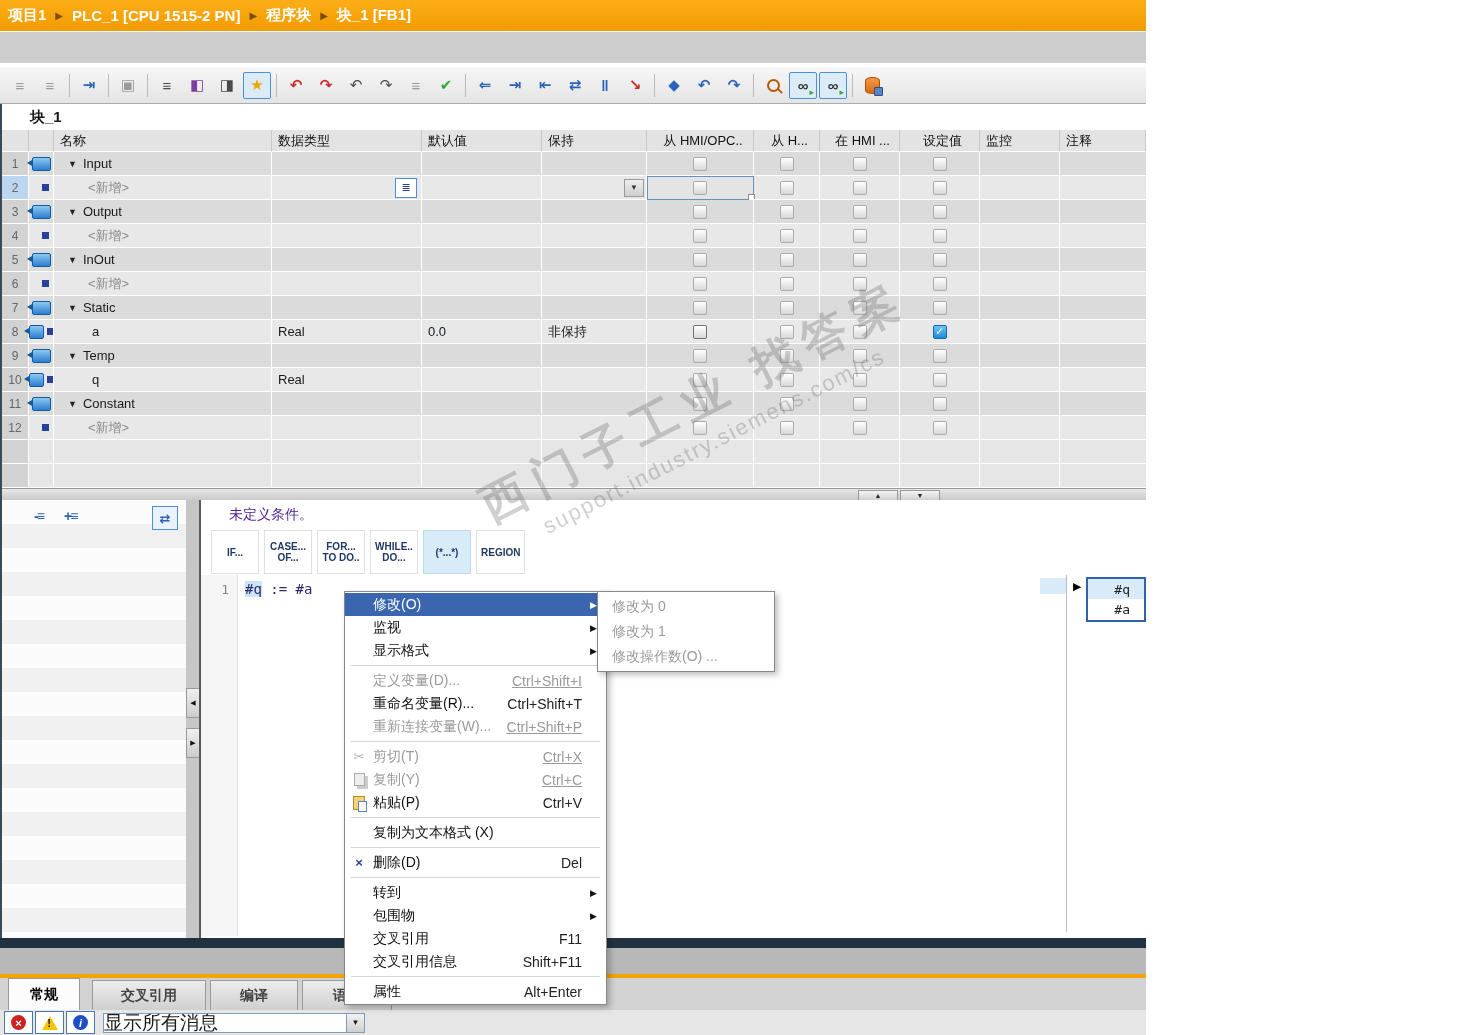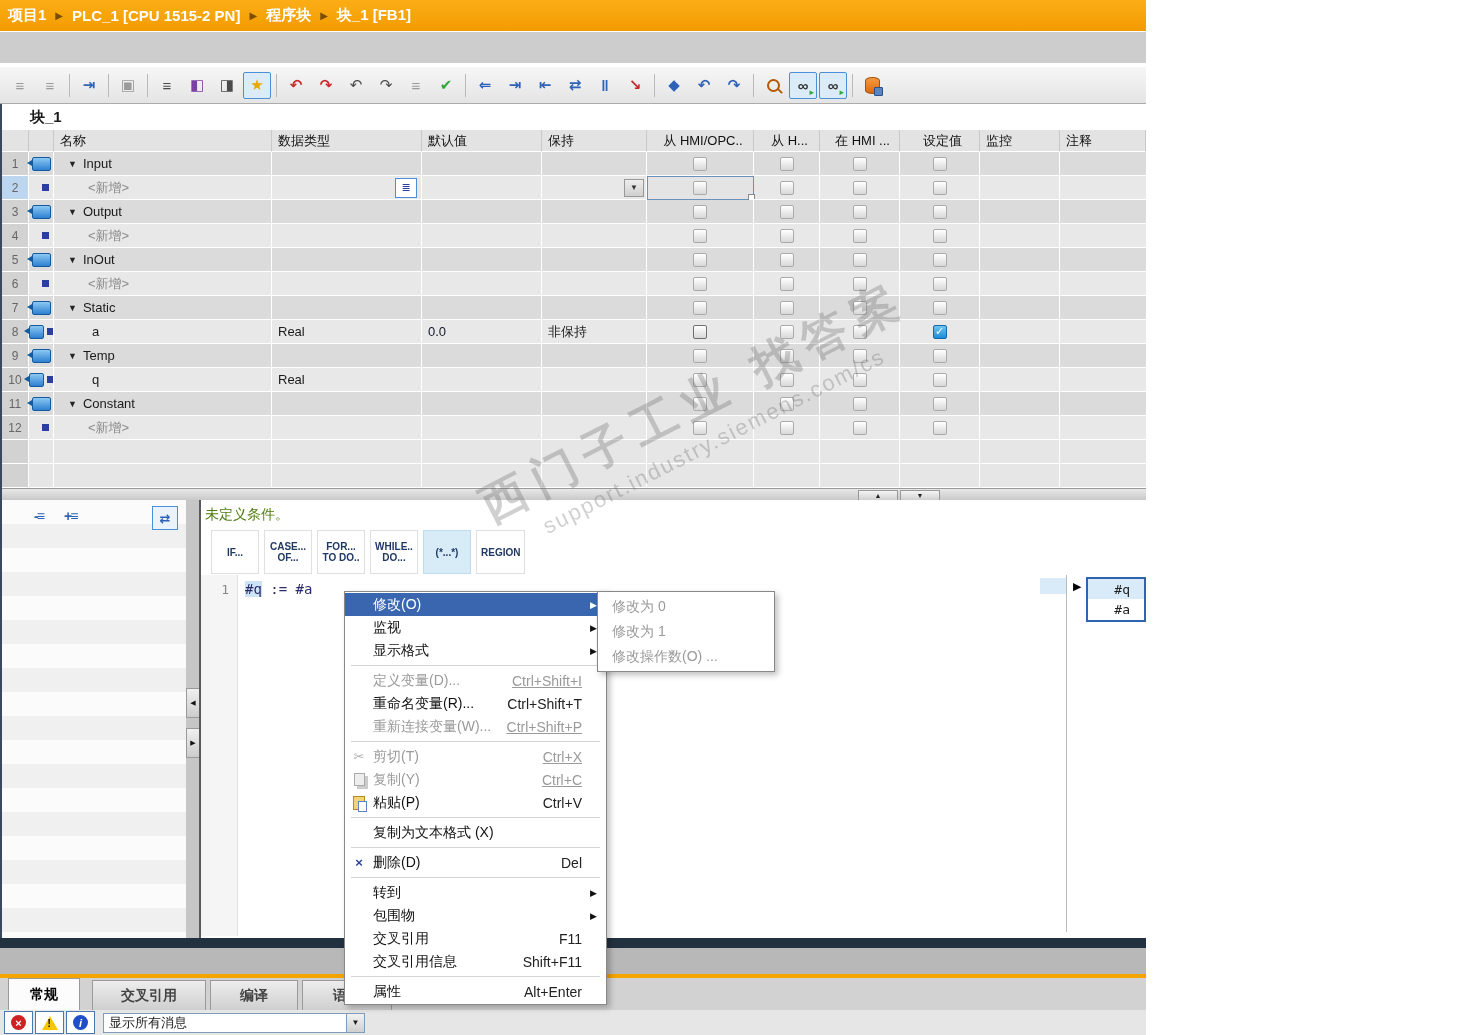--- a/index.html
+++ b/index.html
@@ -58,21 +58,21 @@
   .hsplit{left:2px;top:488px;width:1144px;height:12px;background:linear-gradient(#E8E8E8,#C6C6C6);border-top:1px solid #999;border-bottom:1px solid #8a8a8a;}
   .splitbtn{position:absolute;top:1px;width:38px;height:9px;background:linear-gradient(#F4F4F4,#D0D0D0);border:1px solid #999;font-size:7px;color:#222;display:flex;align-items:center;justify-content:center;}
   
   .lpanel{left:2px;top:500px;width:184px;height:438px;background:repeating-linear-gradient(180deg,#FBFBFB 0 24px,#F0F0F0 24px 48px);border-right:1px solid #AAA;}
   .lp-ico{position:absolute;top:8px;font-size:14px;font-weight:bold;color:#2E62B8;letter-spacing:-2px;}
   .lp-btn{position:absolute;left:150px;top:6px;width:24px;height:22px;border:1px solid #4A90D9;background:#EAF3FB;display:flex;align-items:center;justify-content:center;color:#2E62B8;font-weight:bold;font-size:13px;}
   .vsash{left:186px;top:500px;width:13px;height:438px;background:#C6C6C6;border-right:1px solid #8a8a8a;}
   .vsbtn{position:absolute;left:0px;width:12px;height:28px;background:linear-gradient(#F0F0F0,#CCC);border:1px solid #999;font-size:7px;color:#111;display:flex;align-items:center;justify-content:center;}
   
   .editor{left:199px;top:500px;width:947px;height:438px;background:#fff;border-left:2px solid #5a5a5a;box-sizing:border-box;}
-  .stattext{position:absolute;left:4px;top:6px;font-size:14px;color:#4d7c0f;}
+  .stattext{position:absolute;left:28px;top:6px;font-size:14px;color:#4c1d95;}
   .sniprow{position:absolute;left:10px;top:30px;display:flex;gap:5px;}
   .snip{height:42px;min-width:38px;padding:0 4px;background:#fff;border:1px solid #E0E0E0;display:flex;flex-direction:column;align-items:center;justify-content:center;font-size:10px;font-weight:bold;color:#1F3864;line-height:11px;}
   .snip.hl{background:#D8ECF8;border-color:#BFDCEF;}
   .gutter{position:absolute;left:0;top:75px;width:36px;height:361px;background:#F5F5F5;border-right:1px solid #E0E0E0;}
   .lineno{position:absolute;right:8px;top:7px;color:#888;font-family:"DejaVu Sans Mono",monospace;font-size:13px;}
   .codeline{position:absolute;left:44px;top:81px;font-family:"DejaVu Sans Mono",monospace;font-size:14px;color:#2B2B6B;}
   .codeline .lhs{background:#CBE4F6;}
   .wdiv{position:absolute;left:865px;top:75px;width:1px;height:357px;background:#BBB;}
   .wrem{position:absolute;left:839px;top:78px;width:26px;height:16px;background:#D9EBF8;}
   .wtri{position:absolute;left:872px;top:80px;font-size:11px;color:#000;}
@@ -101,21 +101,21 @@
   .tab{position:absolute;top:2px;height:30px;display:flex;align-items:center;justify-content:center;font-size:14px;
        background:linear-gradient(#EDEDED,#CFCFCF);border:1px solid #9a9a9a;border-bottom:none;color:#444;font-weight:bold;box-sizing:border-box;}
   .tab.active{background:#FCFCFC;color:#000;top:0;height:32px;z-index:2;}
   .statusrow{left:0;top:1010px;width:1146px;height:25px;background:#E6E6E6;display:flex;align-items:center;padding-left:4px;box-sizing:border-box;}
   .stbtn{width:27px;height:21px;border:1px solid #4A78B0;background:#fff;display:flex;align-items:center;justify-content:center;margin-right:2px;}
   .err{width:15px;height:15px;border-radius:50%;background:#CC2222;color:#fff;font-size:11px;font-weight:bold;display:flex;align-items:center;justify-content:center;}
   .warn{width:0;height:0;border-left:8px solid transparent;border-right:8px solid transparent;border-bottom:14px solid #F7C600;position:relative;}
   .warn::after{content:"!";position:absolute;left:-2px;top:2px;font-size:10px;font-weight:bold;color:#000;}
   .info{width:15px;height:15px;border-radius:50%;background:#1F4FC8;color:#fff;font-size:11px;font-weight:bold;font-style:italic;display:flex;align-items:center;justify-content:center;}
   .combo{margin-left:6px;width:262px;height:20px;background:#fff;border:1px solid #7F9DB9;display:flex;align-items:center;box-sizing:border-box;}
-  .combo .cval{flex:1;padding-left:5px;font-size:13px;}
+  .combo .cval{flex:1;font-size:19px;}
   .combo .cdd{width:17px;height:18px;background:linear-gradient(#F2F2F2,#D0D0D0);border-left:1px solid #7F9DB9;display:flex;align-items:center;justify-content:center;font-size:8px;}
   
   .wmark{left:400px;top:370px;width:600px;transform:rotate(-27deg);text-align:center;z-index:5;pointer-events:none;color:rgba(100,100,100,0.30);}
   .wm1{font-size:46px;letter-spacing:10px;font-weight:bold;}
   .wm2{font-size:22px;letter-spacing:2px;}
 </style>
 </head>
 <body>
 
 <div class="abs crumbbar">

